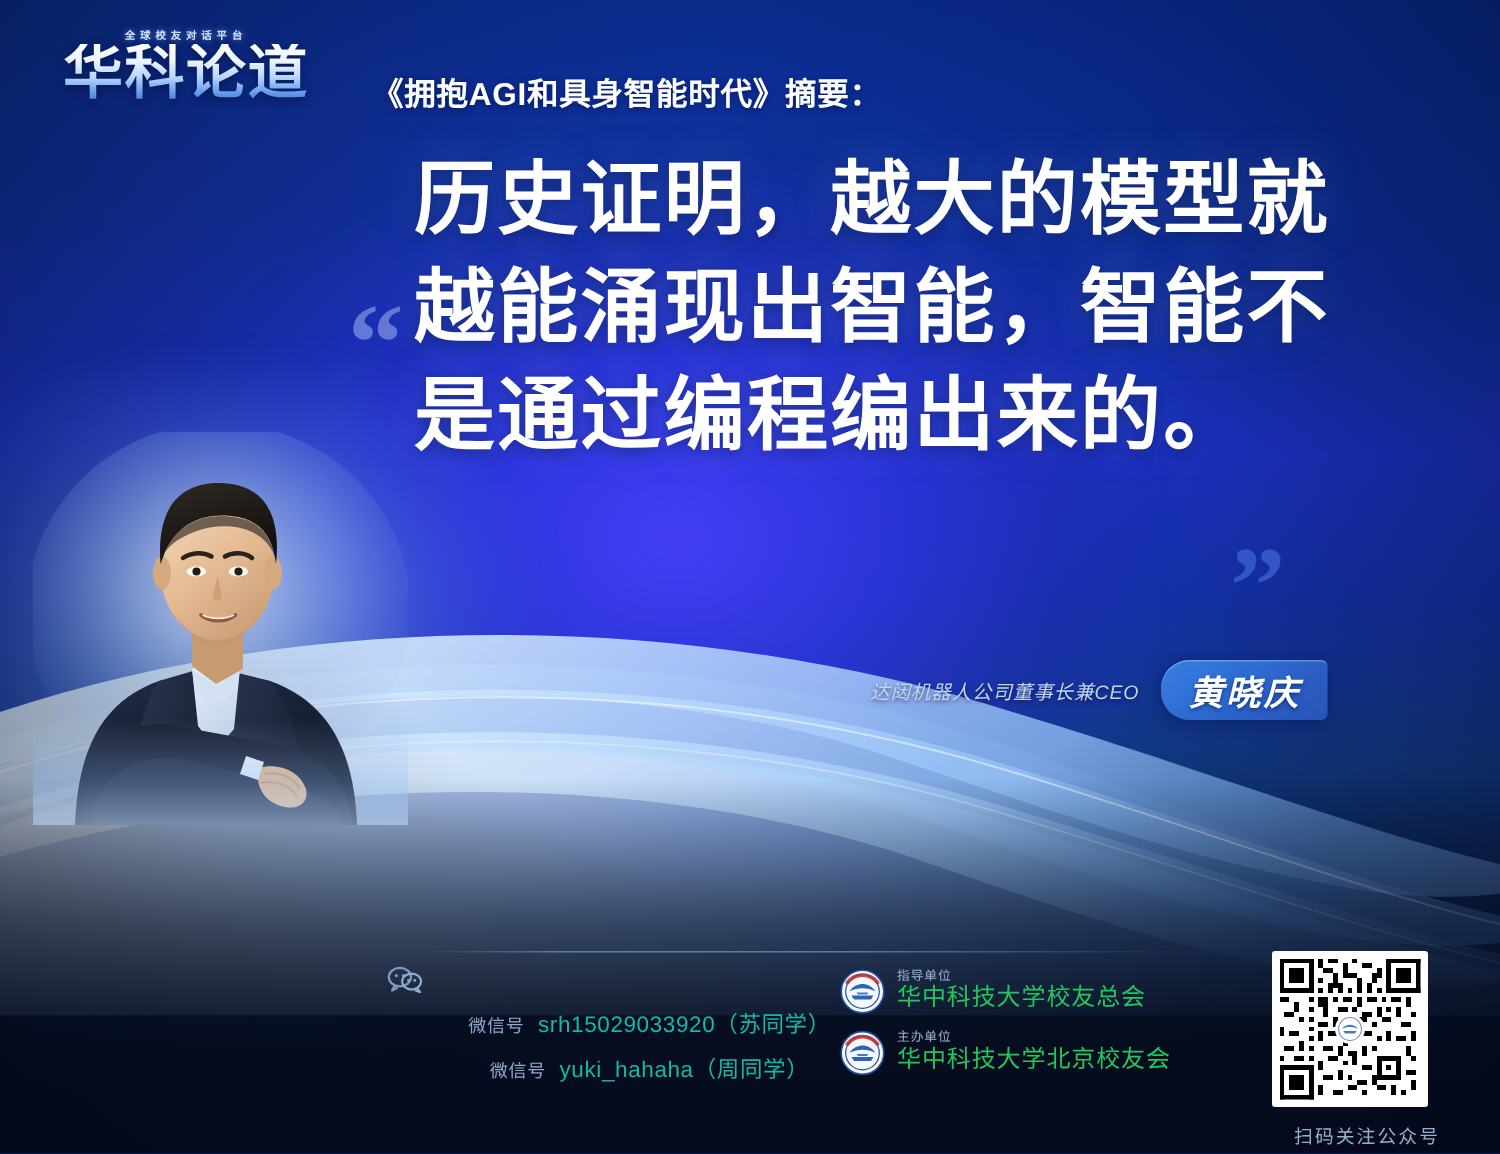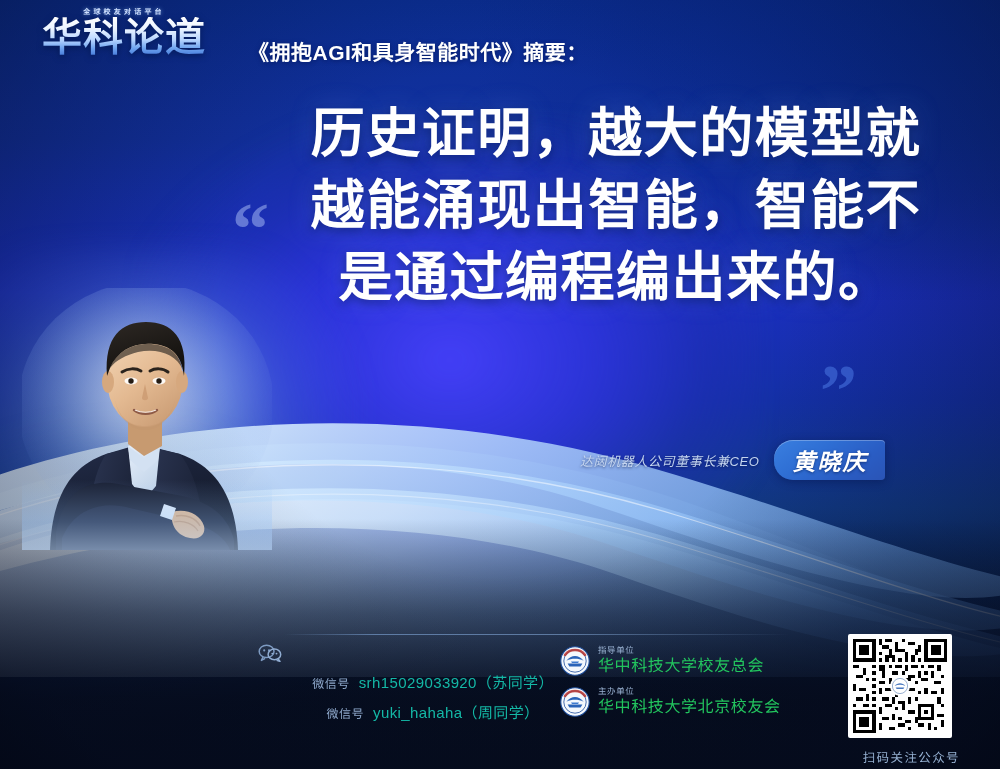--- a/index.html
+++ b/index.html
@@ -81,21 +81,21 @@
        rgba(0,0,0,0) 40%, rgba(3,8,26,.42) 88%, rgba(2,6,20,.62) 100%);
   }
 
   
   .waves { position:absolute; left:0; bottom:92px; width:1000px; height:320px; }
   .waves svg { display:block; width:1000px; height:320px; }
 
   
   .header {
     position:absolute; left:0; top:0; width:100%; height:86px;
-    display:flex; 
+    display:flex; align-items:center;
   }
   .logo-block {
     position:relative;
     margin-left:26px; width:196px; height:62px;
     display:flex; flex-direction:column; align-items:center; justify-content:center;
   }
   .logo-tagline {
     font-size:7px; letter-spacing:3.2px; color:#cfe0ff;
     margin-bottom:1px; white-space:nowrap; font-weight:700;
     text-shadow:0 0 4px rgba(150,200,255,.6);
@@ -126,21 +126,21 @@
   }
   .quote-open {
     left:232px; top:100px; font-size:74px;
     color:rgba(190,210,255,.45);
   }
   .quote-close {
     left:820px; top:262px; font-size:74px;
     color:rgba(60,100,210,.75);
   }
   .quote-lines {
-    position:absolute; left:276px; top:6px; width:680px;text-align:center;
+    position:absolute; left:276px; top:6px; width:680px;
   }
   .quote-line {
     font-size:54px; font-weight:700; color:#ffffff;
     line-height:1.33; letter-spacing:1.5px; white-space:nowrap;
     text-shadow:0 3px 10px rgba(3,20,80,.55), 0 0 26px rgba(120,170,255,.28);
   }
 
   
   .portrait {
     position:absolute; left:22px; top:288px; width:250px; height:262px;
@@ -191,21 +191,21 @@
   .contact-row { display:flex; align-items:baseline; margin:9px 0 0 30px;justify-content:center; }
   .contact-label {
     font-size:12px; color:#8fa9cc; letter-spacing:.5px;
     margin-right:9px; white-space:nowrap;
   }
   .contact-value {
     font-size:15px; color:#14b8a6; letter-spacing:.4px; white-space:nowrap;
   }
 
   .orgs { position:absolute; left:560px; top:2px; width:250px; }
-  .org-row { display:flex; align-items:center; margin-bottom:11px;font-family:Liberation Mono, monospace; }
+  .org-row { display:flex; margin-bottom:11px; }
   .org-badge { width:30px; height:30px; margin-right:8px; flex:0 0 auto; }
   .org-text { display:flex; flex-direction:column; line-height:1; }
   .org-kind {
     font-size:8.5px; color:#9ab2d2; letter-spacing:.6px; margin-bottom:3px; white-space:nowrap;
   }
   .org-name {
     font-size:16px; color:#22c55e; letter-spacing:.6px; white-space:nowrap;
   }
 
   .qr-block { position:absolute; left:840px; top:-10px; width:120px; text-align:right; }

